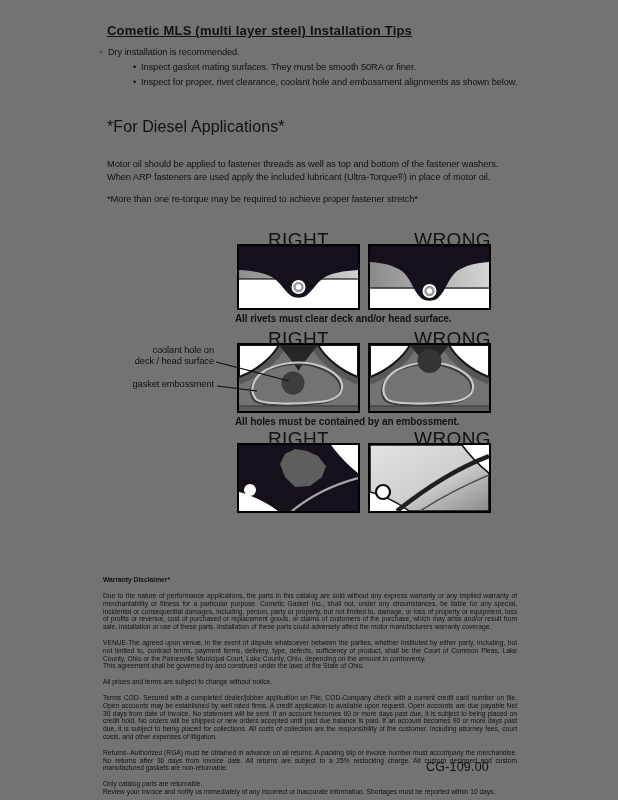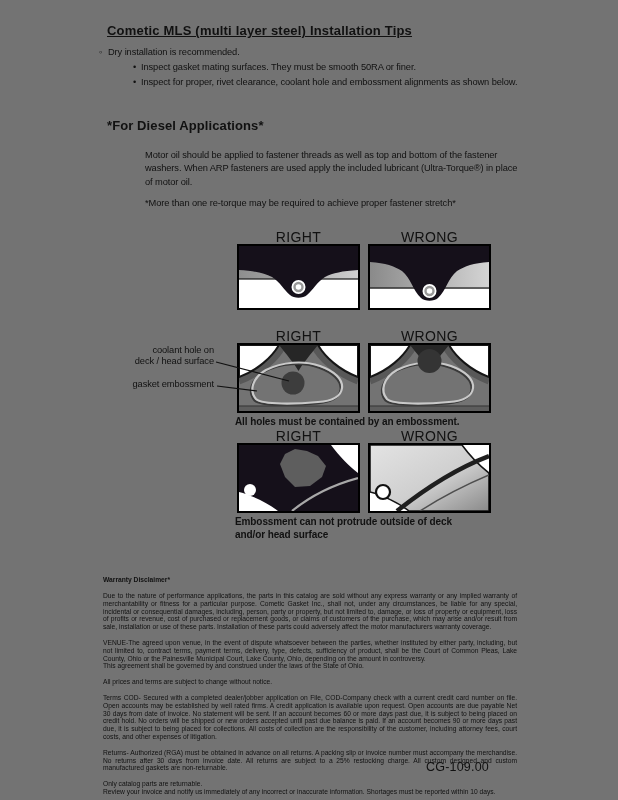--- a/index.html
+++ b/index.html
@@ -16,29 +16,29 @@
     letter-spacing:.2px;
   }
   .tips { position:absolute; left:99px; top:45px; width:424px;
           font-size:9.3px; letter-spacing:-0.1px; line-height:14.8px; }
   .li { position:relative; padding-left:9px; }
   .li.l1::before { content:"◦"; position:absolute; left:0; top:0; font-size:9.3px; }
   .li.l2 { margin-left:34px; padding-left:8px; }
   .li.l2::before { content:"•"; position:absolute; left:0; top:0; font-size:9.3px; }
 
   .diesel { position:absolute; left:107px; top:118px; width:414px; }
-  .diesel h2 { font-size:13px; font-weight:bold; margin-bottom:16px; letter-spacing:.1px; }
-  .diesel p  { font-size:9.3px; letter-spacing:-0.1px; line-height:13.4px; margin-bottom:8px;margin-left:38px; }
+  .diesel h2 { font-size:16px; font-weight:normal; margin-bottom:22px; letter-spacing:.1px; }
+  .diesel p  { font-size:9.3px; letter-spacing:-0.1px; line-height:13.4px; margin-bottom:8px; }
 
   
   .dg-row { position:absolute; left:237px; width:254px; }
   .dg1 { top:229px; } .dg2 { top:328px; } .dg3 { top:428px; }
   .dg-labels { display:flex; height:14px; margin-bottom:1px; }
-  .dg-labels span { width:123px; text-align:center; font-size:14px; letter-spacing:.4px; }
-  .dg-labels span + span { margin-left:8px; }
+  .dg-labels span { width:123px; text-align:center; font-size:19px; letter-spacing:.4px; }
+  .dg-labels span + span { margin-left:8px;text-align:right; }
   .dg-panels { display:flex; }
   .panel { width:123px; border:2px solid #000; background:#fff; }
   .panel + .panel { margin-left:8px; }
   .panel svg { display:block; }
   .dg-caption { font-size:10px; font-weight:bold; margin-top:3px; margin-left:-2px;
                 letter-spacing:-0.1px; line-height:12.5px; }
   .dg3 .dg-caption { width:232px; }
 
   
   .ann { position:absolute; font-size:9.3px; line-height:11.3px; text-align:right;
@@ -104,20 +104,21 @@
             </linearGradient>
           </defs>
           <rect x="0" y="16" width="119" height="26" fill="url(#gr1b)"></rect>
           <rect x="0" y="41.4" width="119" height="1.3" fill="#1a1a1a"></rect>
           <path d="M0,0 H119 V16 C103,17 95,20 87,25 C78,32 76,45 68,52 C64,55.5 55,55.5 51,52 C43,45 41,32 32,25 C24,20 16,17 0,16 Z" fill="#15101a"></path>
           <circle cx="59.5" cy="45" r="7" fill="#ffffff"></circle>
           <circle cx="59.5" cy="45" r="4" fill="#ffffff" stroke="#999999" stroke-width="2.4"></circle>
         </svg>
       </div>
     </div>
+    <div class="dg-caption">All rivets must clear deck and/or head surface.</div>
   </div>
 
   <div class="dg-row dg2">
     <div class="dg-labels">
       <span>RIGHT</span>
       <span>WRONG</span>
     </div>
     <div class="dg-panels">
       <div class="panel">
         <svg width="119" height="66" viewBox="0 0 119 66">
@@ -190,21 +191,20 @@
             </linearGradient>
           </defs>
           <rect width="119" height="66" fill="#ffffff"></rect>
           <path d="M0,0 H92 C100,11 110,21 119,28 V66 H39 C29,58 12,50 0,47 Z" fill="url(#gr3w)" stroke="#141414" stroke-width="1.6"></path>
           <path d="M27,66 C52,46 85,24 119,11" stroke="#1f1f1f" stroke-width="4.5" fill="none"></path>
           <path d="M50,66 C75,50 100,38 119,30" stroke="#4e4e4e" stroke-width="1.5" fill="none"></path>
           <circle cx="13" cy="47" r="7" fill="#ffffff" stroke="#111111" stroke-width="2.2"></circle>
         </svg>
       </div>
     </div>
-    <div class="dg-caption">Embossment can not protrude outside of deck and/or head surface</div>
   </div>
 
   <div class="disclaimer">
     <h3>Warranty Disclaimer*</h3>
     <p>Due to the nature of performance applications, the parts in this catalog are sold without any express warranty or any implied warranty of merchantability or fitness for a particular purpose.  Cometic Gasket Inc., shall not, under any circumstances, be liable for any special, incidental or consequential damages, including, person, party or property, but not limited to, damage, or loss of property or equipment, loss of profits or revenue, cost of purchased or replacement goods, or claims of customers of the purchase, which may arise and/or result from sale, installation or use of these parts.  Installation of these parts could adversely affect the motor manufacturers warranty coverage.</p>
     <p class="tight">VENUE-The agreed upon venue, in the event of dispute whatsoever between the parties, whether instituted by either party, including, but not limited to, contract terms, payment terms, delivery, type, defects, sufficiency of product, shall be the Court of Common Pleas, Lake County, Ohio or the Painesville Municipal Court, Lake County, Ohio, depending on the amount in controversy.</p>
     <p>This agreement shall be governed by and construed under the laws of the State of Ohio.</p>
     <p>All prices and terms are subject to change without notice.</p>
     <p>Terms COD- Secured with a completed dealer/jobber application on File, COD-Company check with a current credit card number on file.  Open accounts may be established by well rated firms.  A credit application is available upon request.  Open accounts are due payable Net 30 days from date of invoice.  No statement will be sent.  If an account becomes 60 or more days past due, it is subject to being placed on credit hold.  No orders will be shipped or new orders accepted until past due balance is paid.  If an account becomes 90 or more days past due, it is subject to being placed for collections.  All costs of collection are the responsibility of the customer, including attorney fees, court costs, and other expenses of litigation.</p>
     <p>Returns- Authorized (RGA) must be obtained in advance on all returns.  A packing slip or invoice number must accompany the merchandise.  No returns after 30 days from invoice date.  All returns are subject to a 25% restocking charge.  All custom designed and custom manufactured gaskets are non-returnable.</p>

